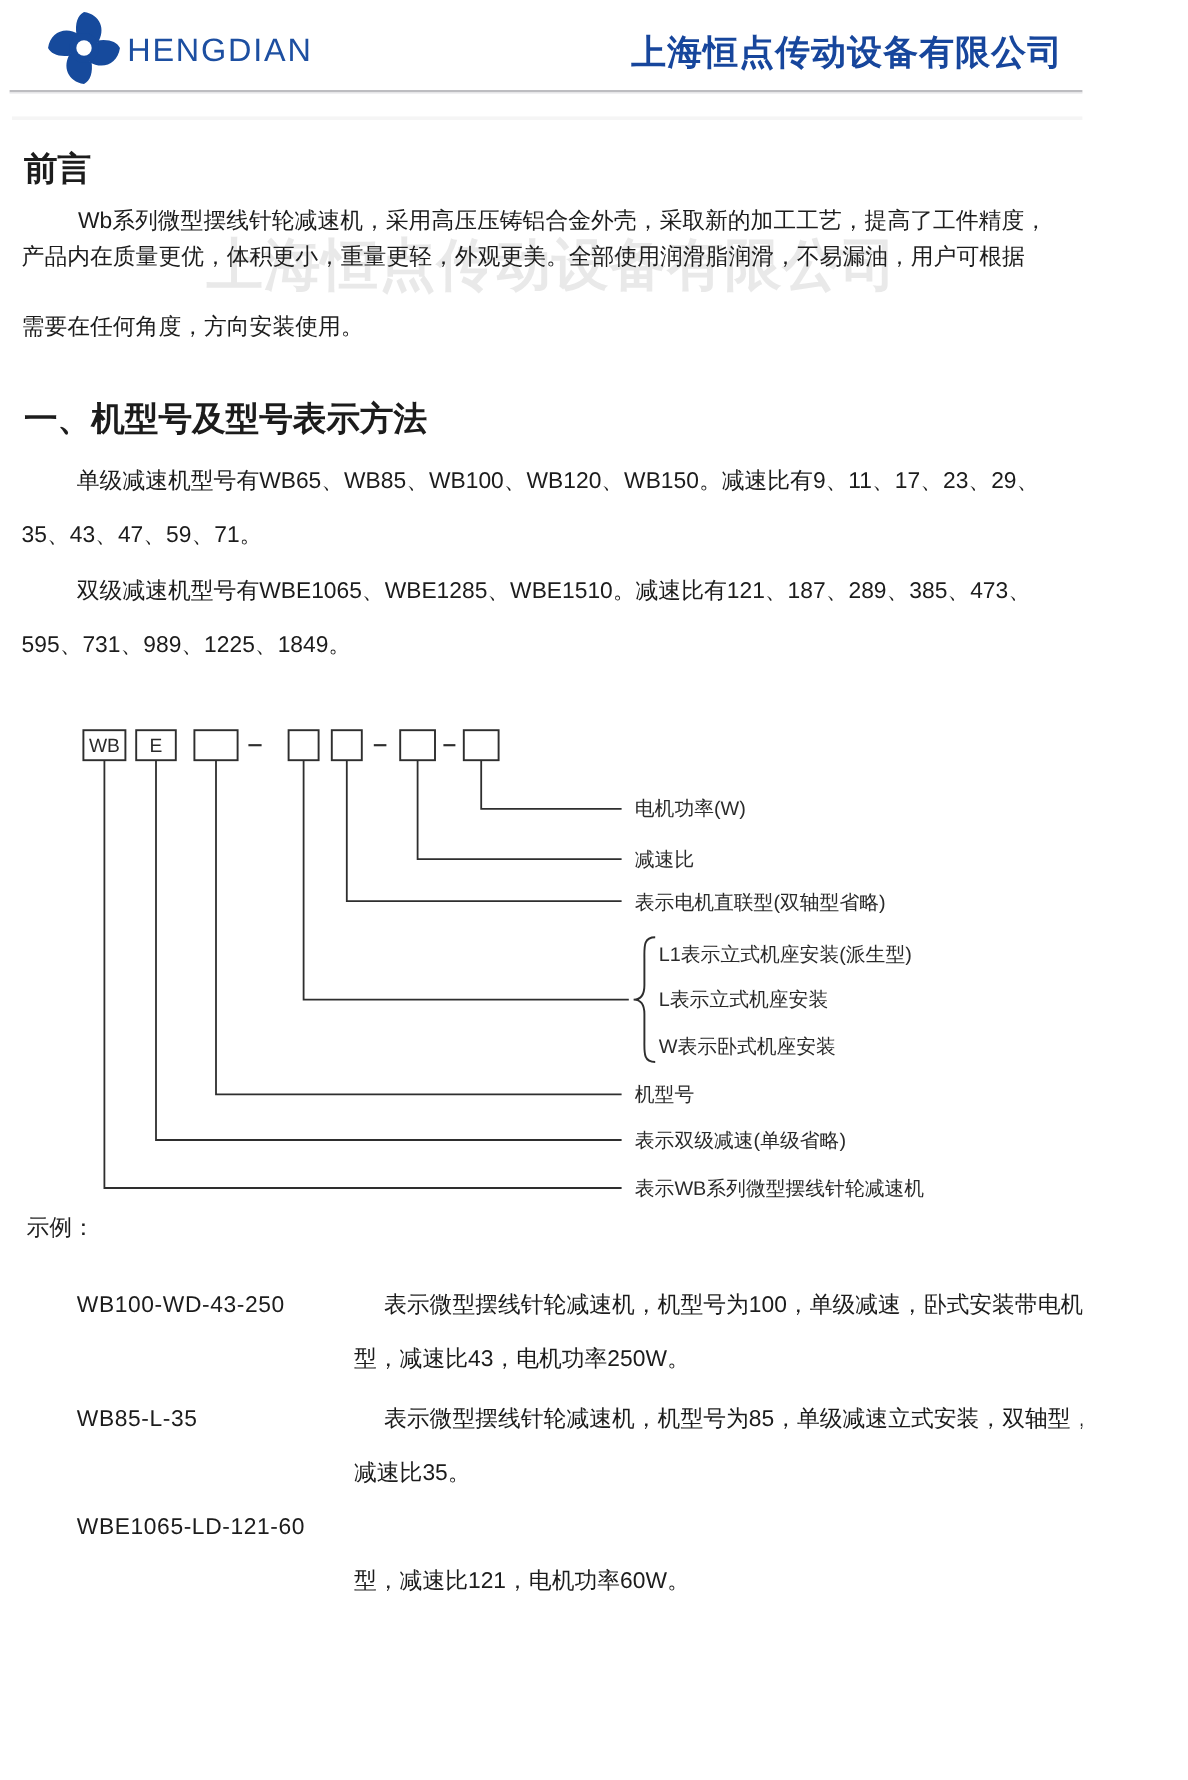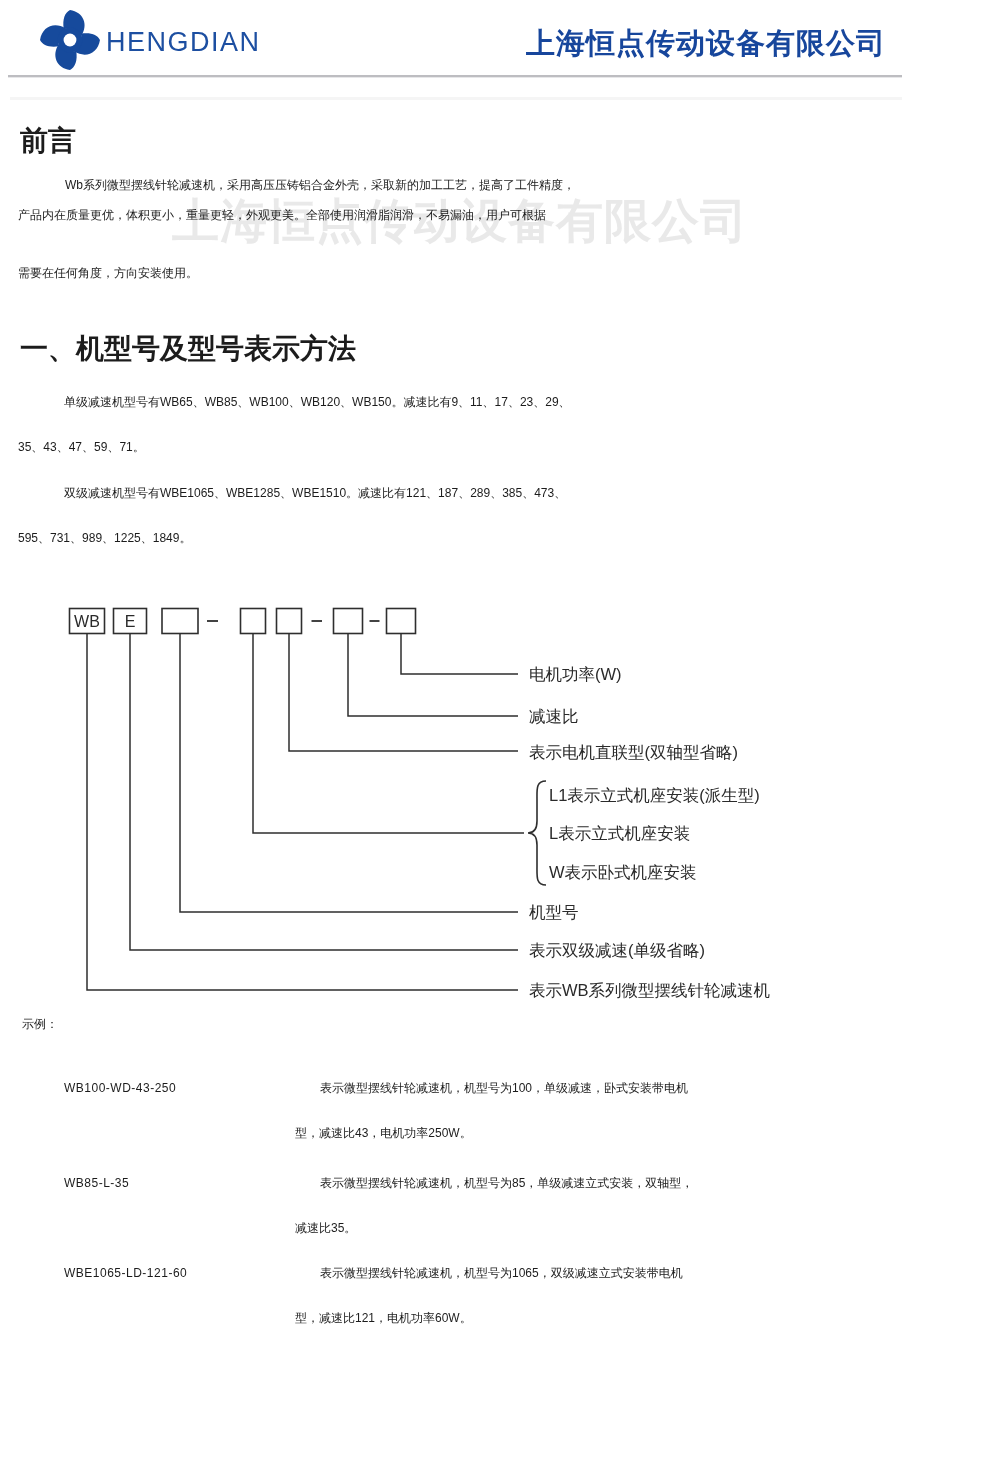--- a/index.html
+++ b/index.html
@@ -28,21 +28,21 @@
   .header-rule-shadow{position:absolute;left:8px;top:77px;width:974px;height:1px;background:#e7e7e9;}
   .header-faint-band{position:absolute;left:10px;top:97px;width:972px;height:3px;background:#f5f5f5;}
   
   .watermark{
     position:absolute;left:172px;top:190px;
     font-size:47px;letter-spacing:1px;white-space:nowrap;
     color:rgba(120,120,120,0.16);z-index:0;
     font-weight:600;
   }
   
-  .tline{position:absolute;white-space:nowrap;font-size:12px;line-height:26px;z-index:1;}
+  .tline{position:absolute;white-space:nowrap;font-size:19px;line-height:26px;z-index:1;}
   .h1{font-size:28px;font-weight:700;}
   .code{letter-spacing:0.5px;}
   .page-num{position:absolute;left:926px;top:1403px;font-size:23px;color:#222;z-index:1;}
   
   .diagram{position:absolute;left:0;top:595px;width:990px;height:430px;z-index:1;}
   .diagram text{
     font-family:"Liberation Sans","DejaVu Sans",sans-serif;
     font-size:16.5px;fill:#2a2a2a;
   }
   .diagram .boxlbl{font-size:16px;text-anchor:middle;}
@@ -124,18 +124,17 @@
 
   <div class="tline code" style="left:64px;top:1075px;">WB100-WD-43-250</div>
   <div class="tline" style="left:320px;top:1075px;">表示微型摆线针轮减速机，机型号为100，单级减速，卧式安装带电机</div>
   <div class="tline" style="left:295px;top:1120px;">型，减速比43，电机功率250W。</div>
 
   <div class="tline code" style="left:64px;top:1170px;text-align:right;">WB85-L-35</div>
   <div class="tline" style="left:320px;top:1170px;">表示微型摆线针轮减速机，机型号为85，单级减速立式安装，双轴型，</div>
   <div class="tline" style="left:295px;top:1215px;">减速比35。</div>
 
   <div class="tline code" style="left:64px;top:1260px;">WBE1065-LD-121-60</div>
-  <div class="tline" style="left:320px;top:1260px;">表示微型摆线针轮减速机，机型号为1065，双级减速立式安装带电机</div>
   <div class="tline" style="left:295px;top:1305px;">型，减速比121，电机功率60W。</div>
 
   <div class="page-num">1</div>
 
 </div>
 
 </body></html>

